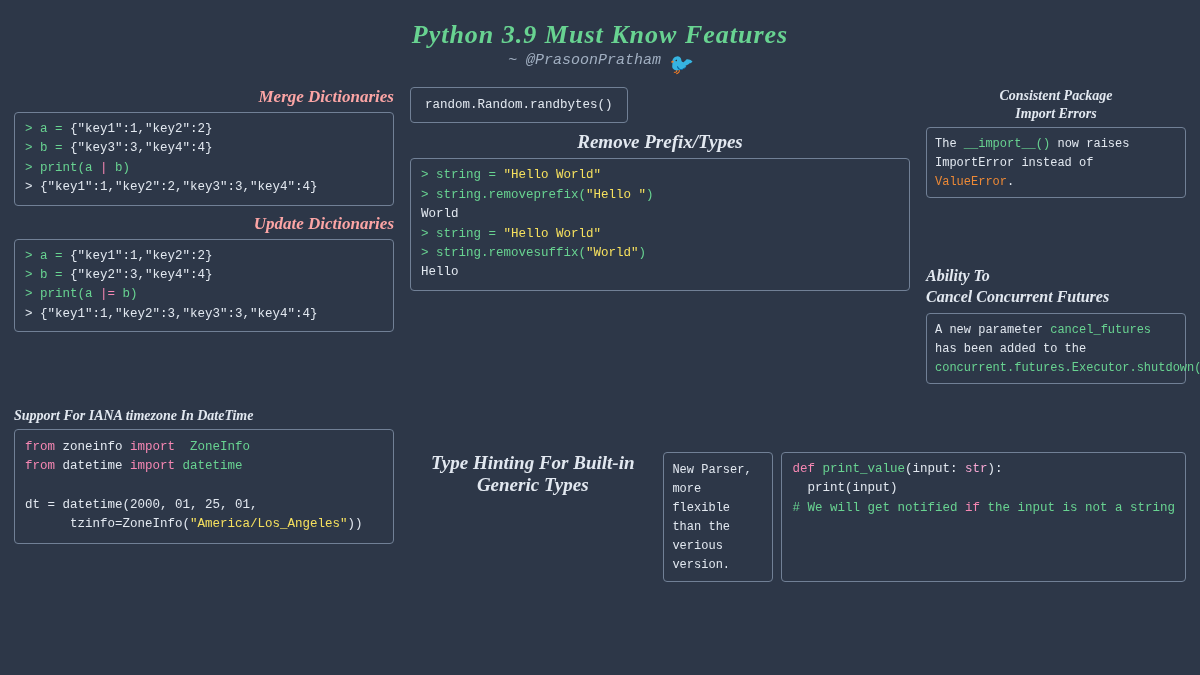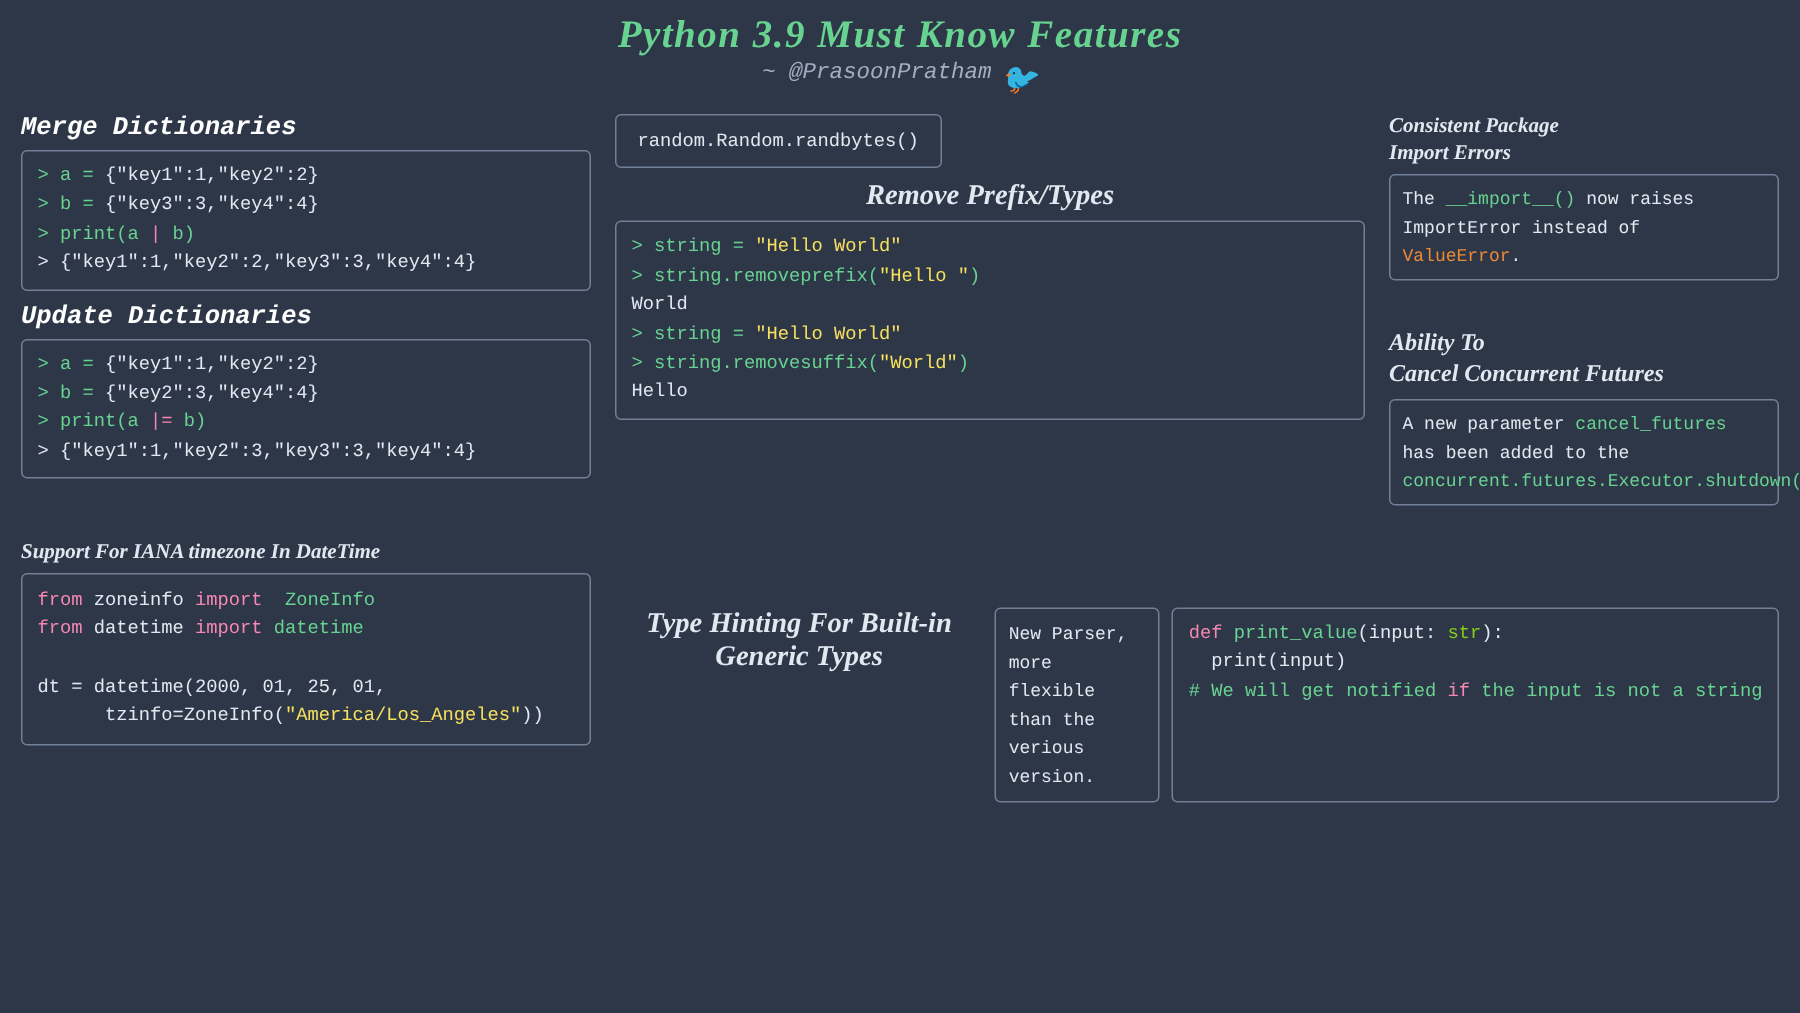--- a/index.html
+++ b/index.html
@@ -8,21 +8,21 @@
       font-family: 'Courier New', Courier, monospace;
       width: 1200px;
       height: 675px;
       overflow: hidden;
       position: relative;
     }
     .page {
       width: 1200px;
       height: 575px;
       background: #2d3748;
-      padding: 8px 14px;
+      padding: 20px 14px;
       position: relative;
     }
     .main-title {
       text-align: center;
       color: #68d391;
       font-size: 26px;
       font-family: Georgia, serif;
       letter-spacing: 1px;
       margin-bottom: 2px;
       font-style: italic;
@@ -41,24 +41,24 @@
       color: #4299e1;
       font-size: 20px;
     }
     .layout {
       display: grid;
       grid-template-columns: 380px 1fr 260px;
       grid-template-rows: auto auto auto;
       gap: 8px;
     }
     .section-title {
-      color: #ffffff;
+      color: #fca5a5;
       font-size: 17px;
-      font-family: Liberation Mono, monospace;
-      text-align: left;
+      font-family: Liberation Serif, serif;
+      text-align: right;
       margin-bottom: 5px;
       font-style: italic;
       font-weight: bold;
     }
     .section-title-large {
       color: #e2e8f0;
       font-size: 19px;
       font-family: Georgia, serif;
       text-align: center;
       margin-bottom: 5px;
@@ -74,21 +74,21 @@
     .code-text {
       color: #e2e8f0;
       font-size: 12.5px;
       line-height: 1.55;
       white-space: pre;
       font-family: 'Courier New', Courier, monospace;
     }
     .code-green { color: #68d391; }
     .code-pink { color: #f687b3; }
     .code-yellow { color: #f6e05e; }
-    .code-blue { color: #84cc16; }
+    .code-blue { color: #f9a8d4; }
     .code-orange { color: #ed8936; }
     .code-white { color: #e2e8f0; }
 
     
     .left-col {
       grid-column: 1;
       display: flex;
       flex-direction: column;
       gap: 8px;
     }
@@ -193,21 +193,21 @@
       font-weight: bold;
       text-align: left;
       line-height: 1.3;
     }
     .consistent-title {
       color: #e2e8f0;
       font-size: 14px;
       font-family: Georgia, serif;
       font-style: italic;
       font-weight: bold;
-      text-align: left;
+      text-align: center;
       line-height: 1.3;
       margin-bottom: 4px;
     }
   </style>
 </head>
 <body>
 
 <div class="page">
   <h1 class="main-title">Python 3.9 Must Know Features</h1>
   <div class="subtitle">
@@ -263,21 +263,21 @@
 
     <div class="right-col">
 
       <div class="section-block">
         <div class="consistent-title">Consistent Package<br>Import Errors</div>
         <div class="prose-box">
           <span class="prose-text">The <span class="prose-mono code-green">__import__()</span> now raises<br>ImportError instead of <span class="prose-mono code-orange">ValueError</span>.</span>
         </div>
       </div>
 
-      <div class="cancel-section" style="margin-top: 24px;">
+      <div class="cancel-section" style="margin-top: 60px;">
         <div class="cancel-title">Ability To<br>Cancel Concurrent Futures</div>
         <div class="prose-box">
           <span class="prose-text">A new parameter <span class="prose-mono code-green">cancel_futures</span><br>has been added to the<br><span class="prose-mono code-green">concurrent.futures.Executor.shutdown()</span>.</span>
         </div>
       </div>
     </div>
   </div>
 
   <div class="bottom-row" style="margin-top: 8px;">
 

